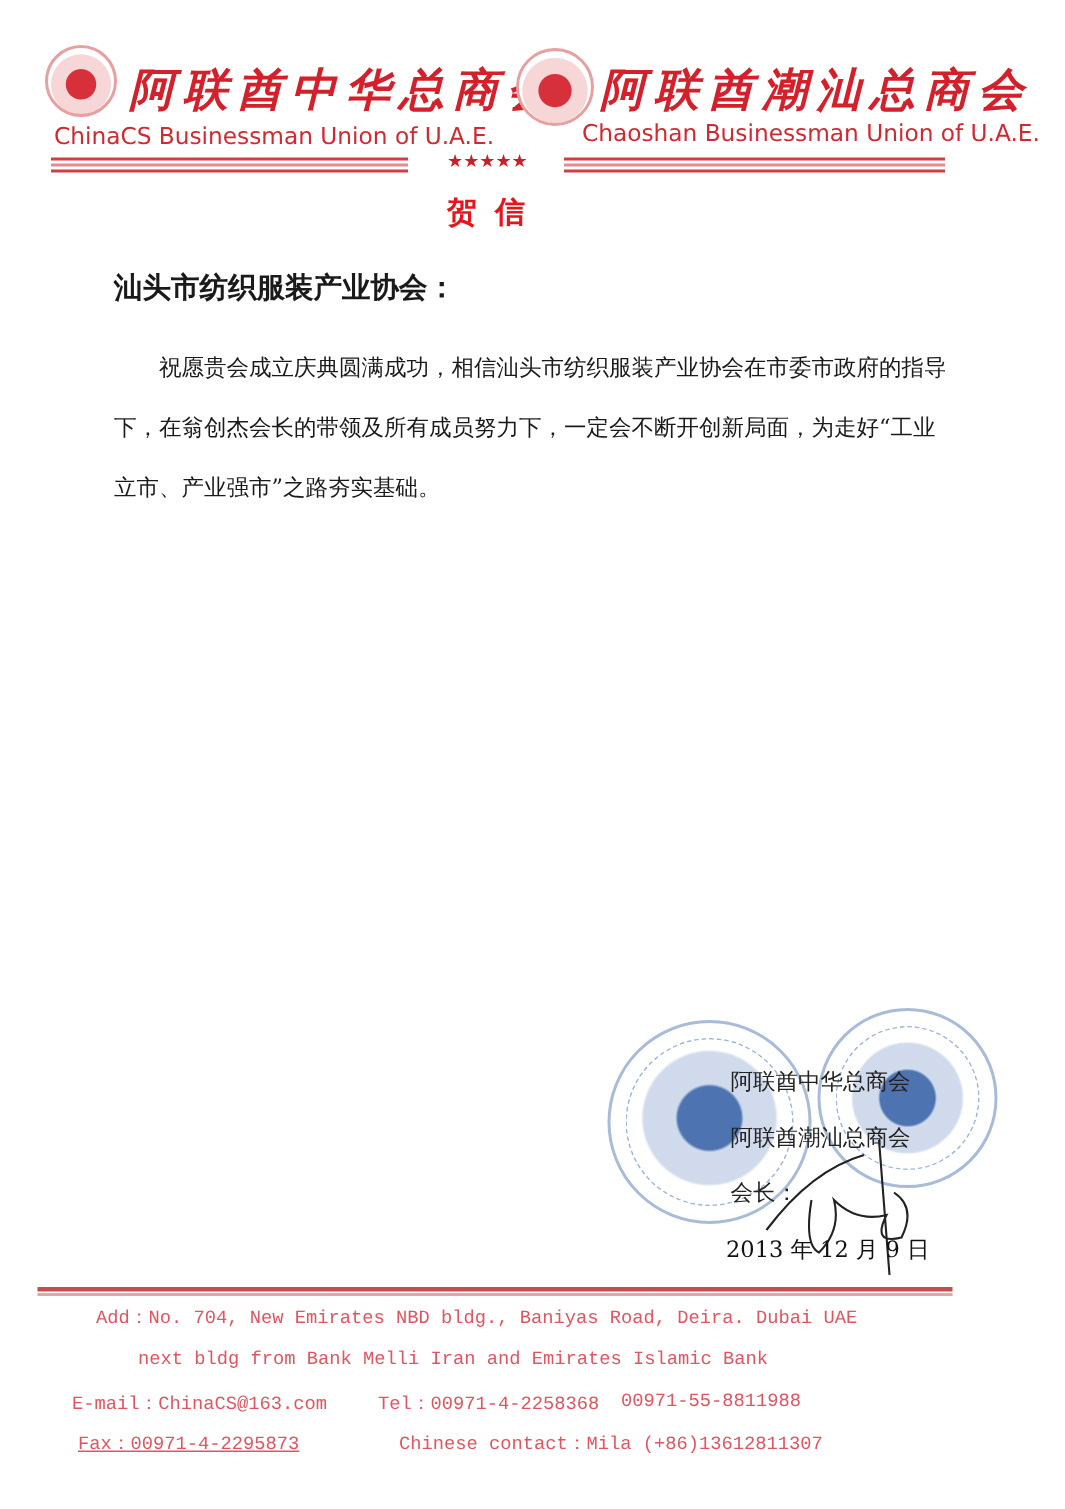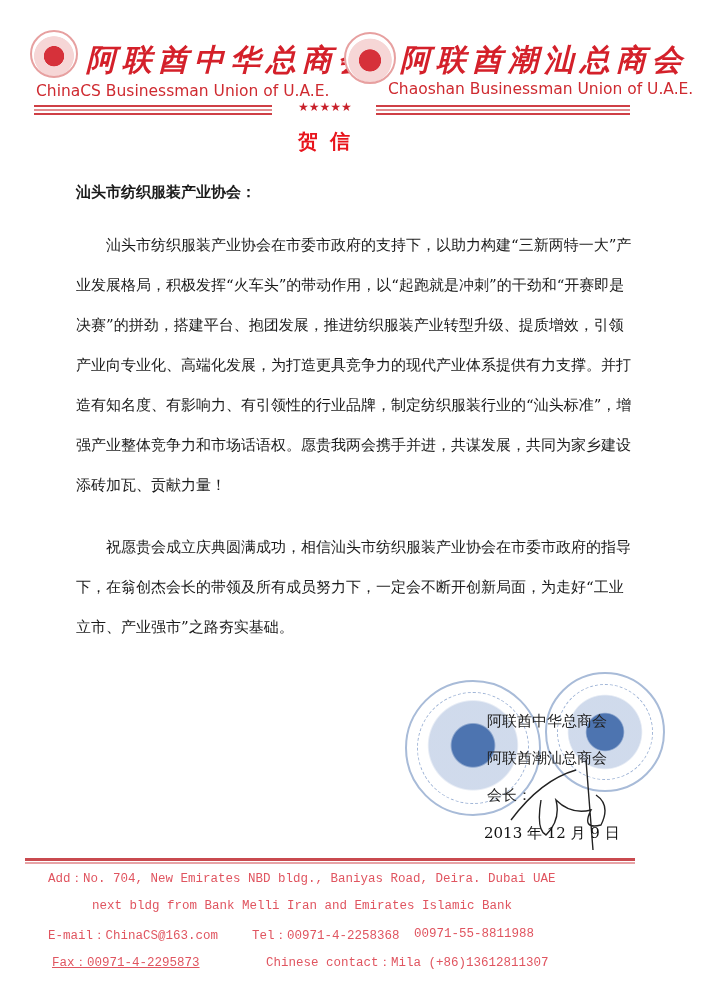--- a/index.html
+++ b/index.html
@@ -19,21 +19,21 @@
   .rule-r { position: absolute; left: 376px; top: 105px; width: 254px; }
   .rule-l div, .rule-r div { background: #cf3f45; }
   .r1 { height: 2px; }
   .r2 { height: 2px; margin-top: 2px; opacity: .6; }
   .r3 { height: 2px; margin-top: 2px; }
 
   .stars { position: absolute; left: 298px; top: 100px; color: #c8202a; font-size: 12px; letter-spacing: 0px; white-space: nowrap; }
   .title { position: absolute; left: 298px; top: 128px; font-family: Liberation Sans, sans-serif; font-size: 20px; font-weight: bold; color: #e8141c; letter-spacing: 12px; }
 
   .body-text { position: absolute; left: 76px; top: 182px; width: 560px; font-size: 15px; line-height: 21px; }
-  .salutation { font-family: "DejaVu Sans", sans-serif; font-weight: bold; font-size: 15px; margin: 0 0 22px 0; }
+  .salutation { font-family: "DejaVu Sans", sans-serif; font-weight: bold; font-size: 19px; margin: 0 0 22px 0; }
   .para { margin: 0 0 22px 0; line-height: 40px; text-indent: 2em; }
   .para.p1 { margin-top: -4px; }
   .para.p3 { margin-top: 14px; }
 
   .sign-block { position: absolute; left: 405px; top: 672px; width: 300px; height: 170px; }
   .stamp { position: absolute; border-radius: 50%; border: 2px solid #a8bbd8; box-sizing: border-box; }
   .stamp.s1 { left: 0; top: 8px; width: 136px; height: 136px; background: radial-gradient(circle at 50% 48%, #4d74b0 0 22%, rgba(120,150,200,.35) 24% 46%, rgba(255,255,255,0) 48%); }
   .stamp.s2 { left: 140px; top: 0; width: 120px; height: 120px; background: radial-gradient(circle at 50% 50%, #4d74b0 0 22%, rgba(120,150,200,.35) 24% 44%, rgba(255,255,255,0) 46%); }
   .stamp-ring { position: absolute; inset: 10px; border-radius: 50%; border: 1px dashed #9fb4d6; }
   .sig-line { position: absolute; font-size: 15px; color: #222; white-space: nowrap; }
@@ -42,21 +42,21 @@
   .sig-line.l3 { left: 82px; top: 114px; }
   .signature { position: absolute; left: 96px; top: 88px; width: 150px; height: 90px; }
   .date { position: absolute; left: 484px; top: 824px; font-size: 15px; color: #111; white-space: nowrap; }
 
   .footer-rule { position: absolute; left: 25px; top: 858px; width: 610px; }
   .footer-rule .a { height: 3px; background: #c94a4f; }
   .footer-rule .b { height: 2px; margin-top: 1px; background: #e7a3a6; }
 
   .footer { position: absolute; left: 48px; top: 870px; font-family: "Liberation Mono", "DejaVu Sans Mono", monospace; font-size: 12.5px; color: #e05560; }
   .footer-line { position: absolute; white-space: nowrap; }
-  .fl1 { left: 0; top: 0; font-family: Liberation Mono, monospace; }
+  .fl1 { left: 16px; top: 0; font-family: Liberation Mono, monospace; }
   .fl2 { left: 44px; top: 29px; }
   .fl3a { left: 0; top: 57px; }
   .fl3b { left: 204px; top: 57px; }
   .fl3c { left: 366px; top: 57px; }
   .fl4a { left: 4px; top: 84px; text-decoration: underline; }
   .fl4b { left: 218px; top: 84px; }
 </style>
 </head>
 <body>
 
@@ -82,21 +82,20 @@
       <div class="r2"></div>
       <div class="r3"></div>
     </div>
 
   <div class="stars">★★★★★</div>
   <div class="title">贺信</div>
 </div>
 
 <div class="body-text">
   <p class="salutation">汕头市纺织服装产业协会：</p>
-  <p class="para p2">汕头市纺织服装产业协会在市委市政府的支持下，以助力构建“三新两特一大”产业发展格局，积极发挥“火车头”的带动作用，以“起跑就是冲刺”的干劲和“开赛即是决赛”的拼劲，搭建平台、抱团发展，推进纺织服装产业转型升级、提质增效，引领产业向专业化、高端化发展，为打造更具竞争力的现代产业体系提供有力支撑。并打造有知名度、有影响力、有引领性的行业品牌，制定纺织服装行业的“汕头标准”，增强产业整体竞争力和市场话语权。愿贵我两会携手并进，共谋发展，共同为家乡建设添砖加瓦、贡献力量！</p>
   <p class="para p3">祝愿贵会成立庆典圆满成功，相信汕头市纺织服装产业协会在市委市政府的指导下，在翁创杰会长的带领及所有成员努力下，一定会不断开创新局面，为走好“工业立市、产业强市”之路夯实基础。</p>
 </div>
 
 <div class="sign-block">
   <div class="stamp s1">
       <div class="stamp-ring"></div>
     </div>
   <div class="stamp s2">
       <div class="stamp-ring"></div>
     </div>

